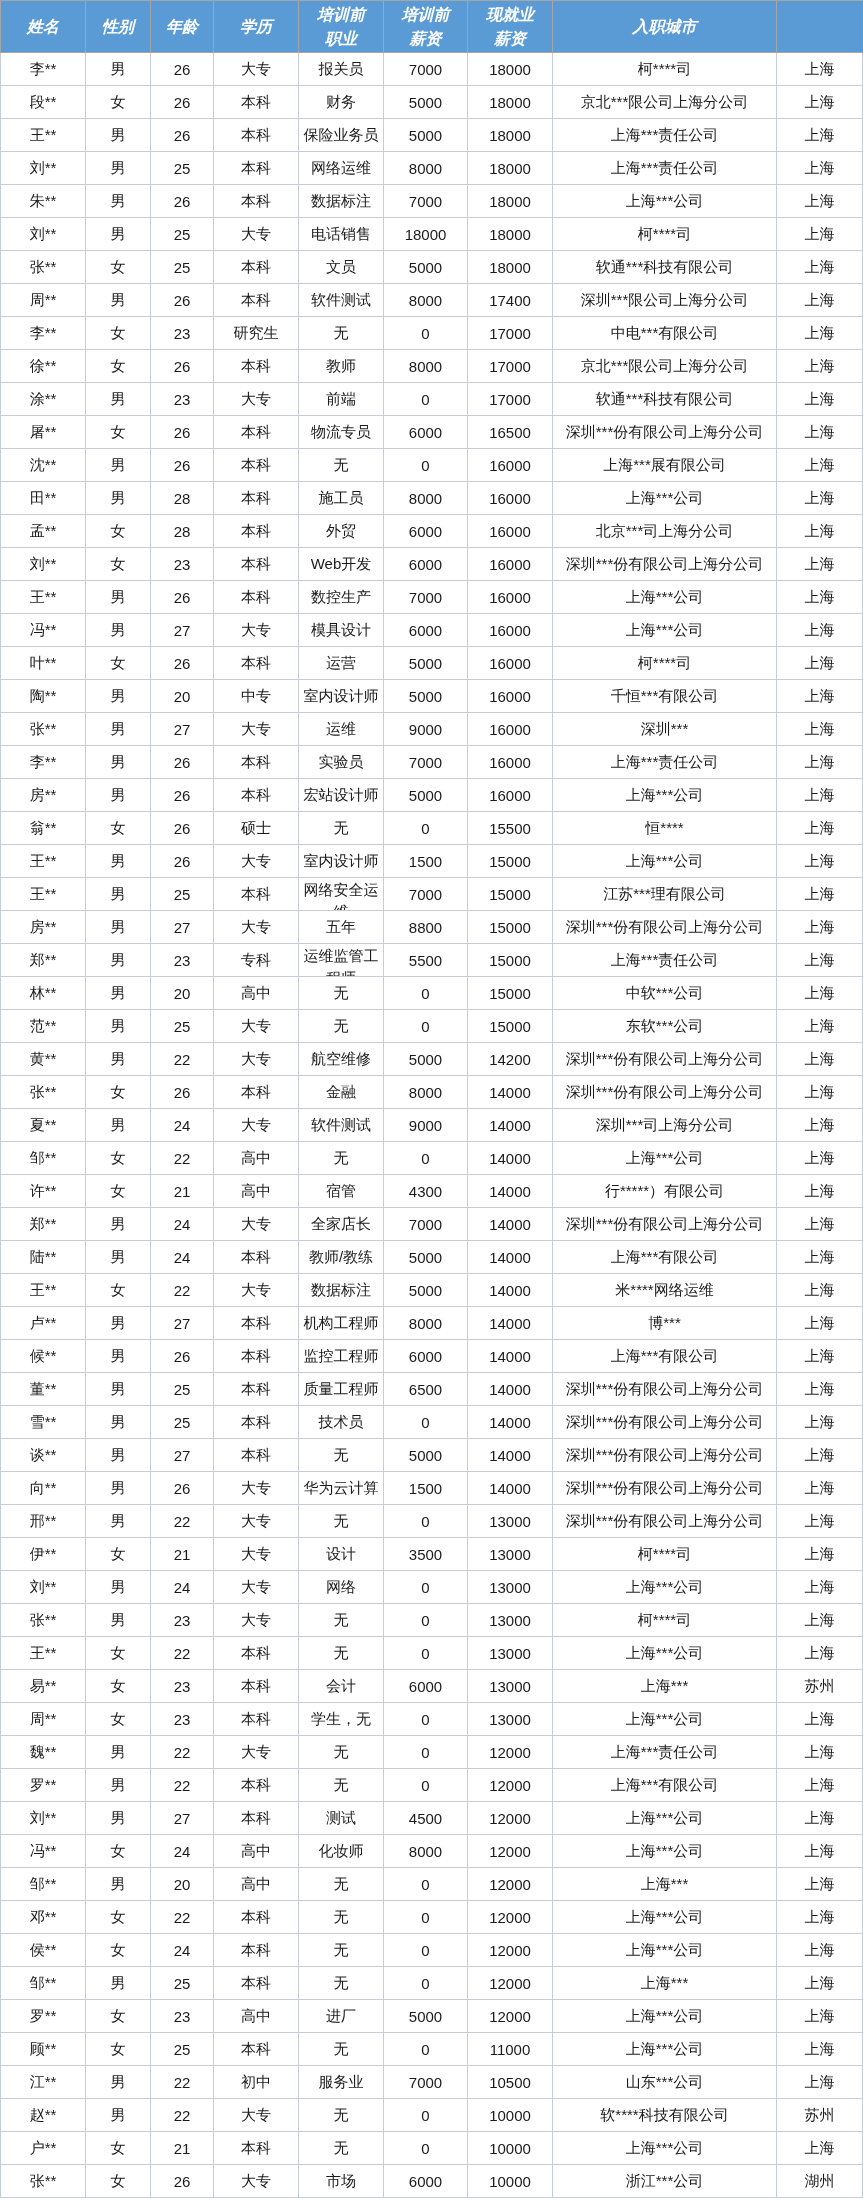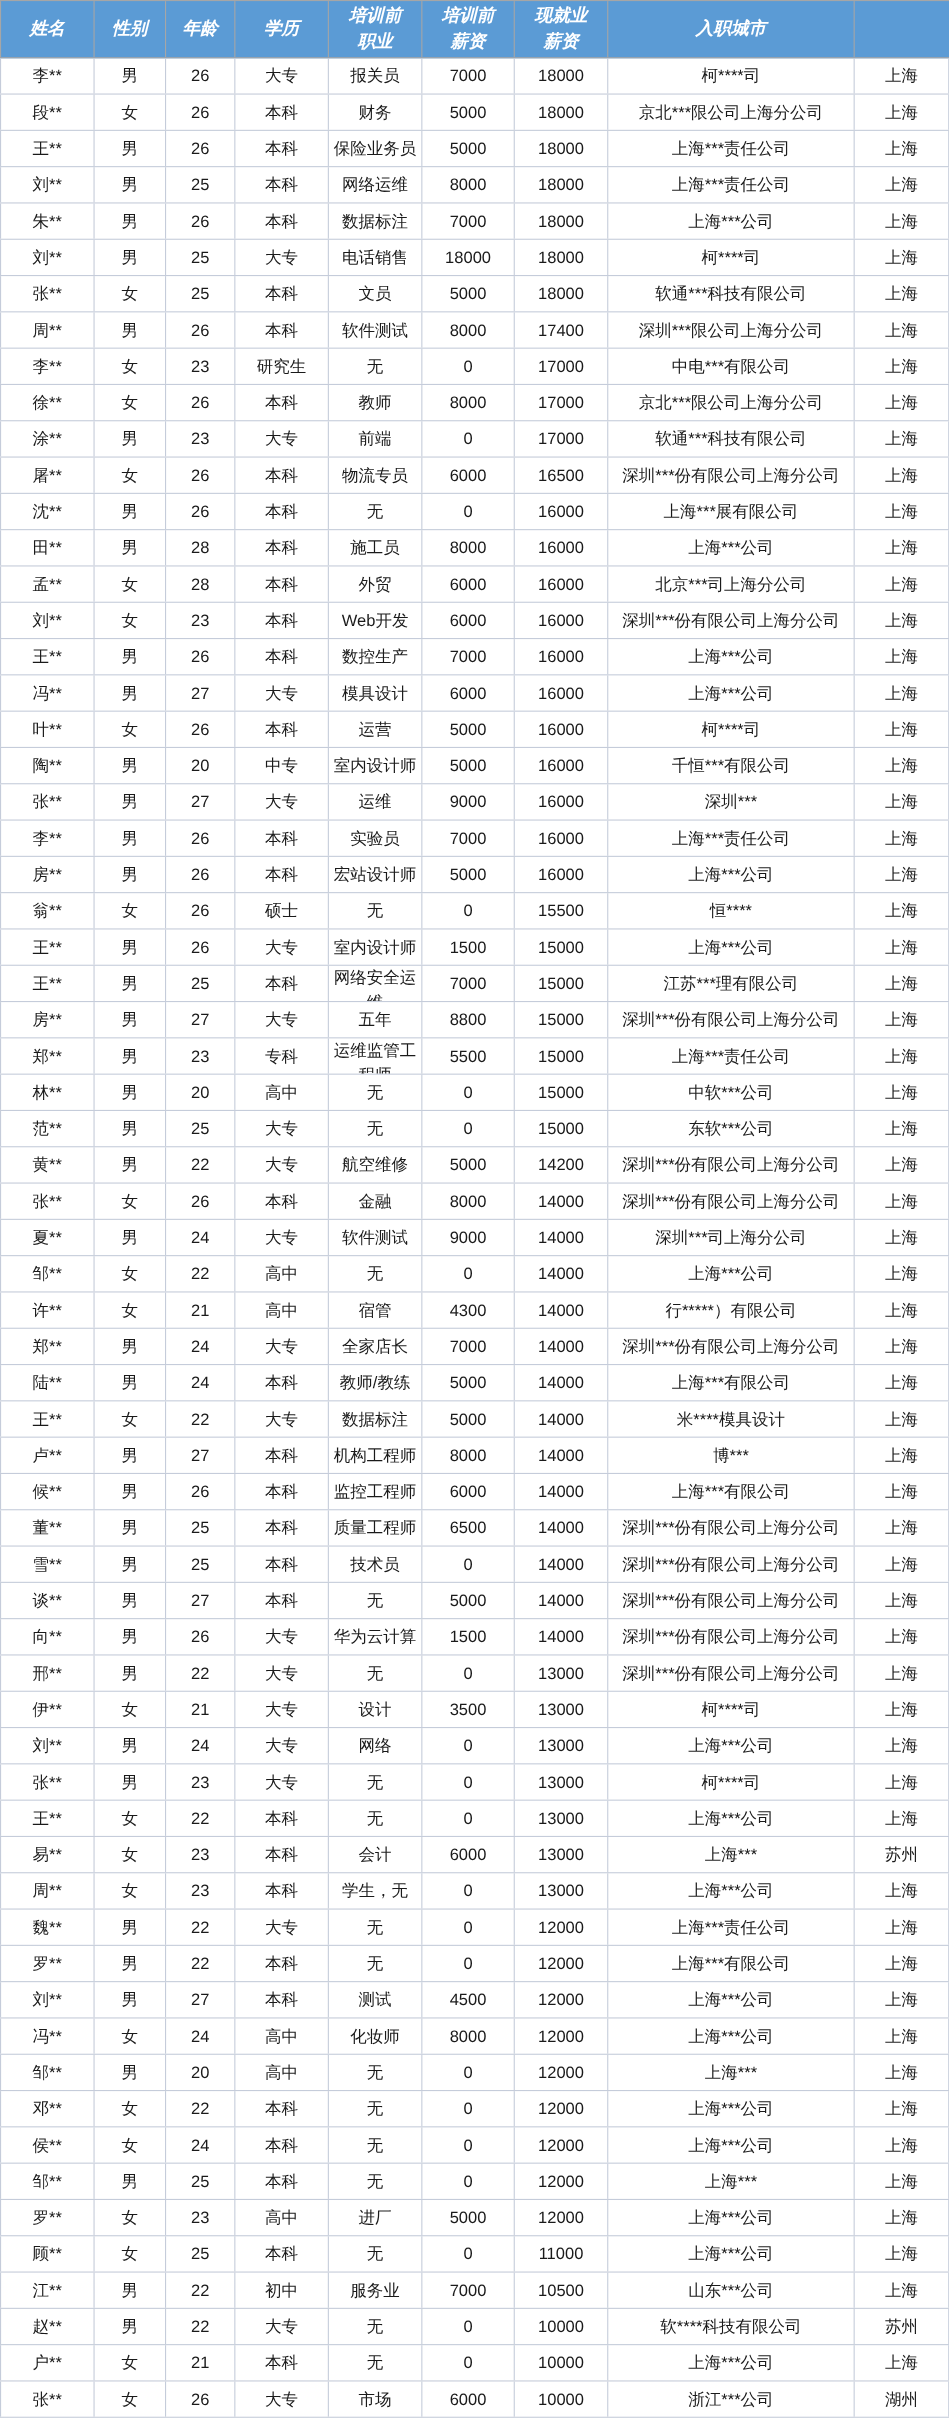--- a/index.html
+++ b/index.html
@@ -485,21 +485,21 @@
       <div class="td">上海</div>
     </div>
 <div class="tr">
       <div class="td">王**</div>
       <div class="td">女</div>
       <div class="td">22</div>
       <div class="td">大专</div>
       <div class="td">数据标注</div>
       <div class="td">5000</div>
       <div class="td">14000</div>
-      <div class="td">米****模具设计</div>
+      <div class="td">米****网络运维</div>
       <div class="td">上海</div>
     </div>
 <div class="tr">
       <div class="td">卢**</div>
       <div class="td">男</div>
       <div class="td">27</div>
       <div class="td">本科</div>
       <div class="td">机构工程师</div>
       <div class="td">8000</div>
       <div class="td">14000</div>

